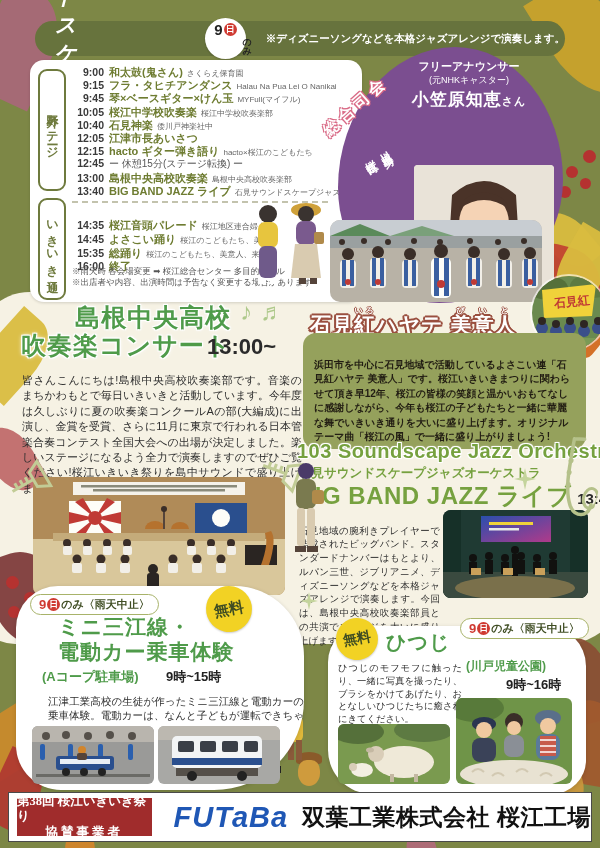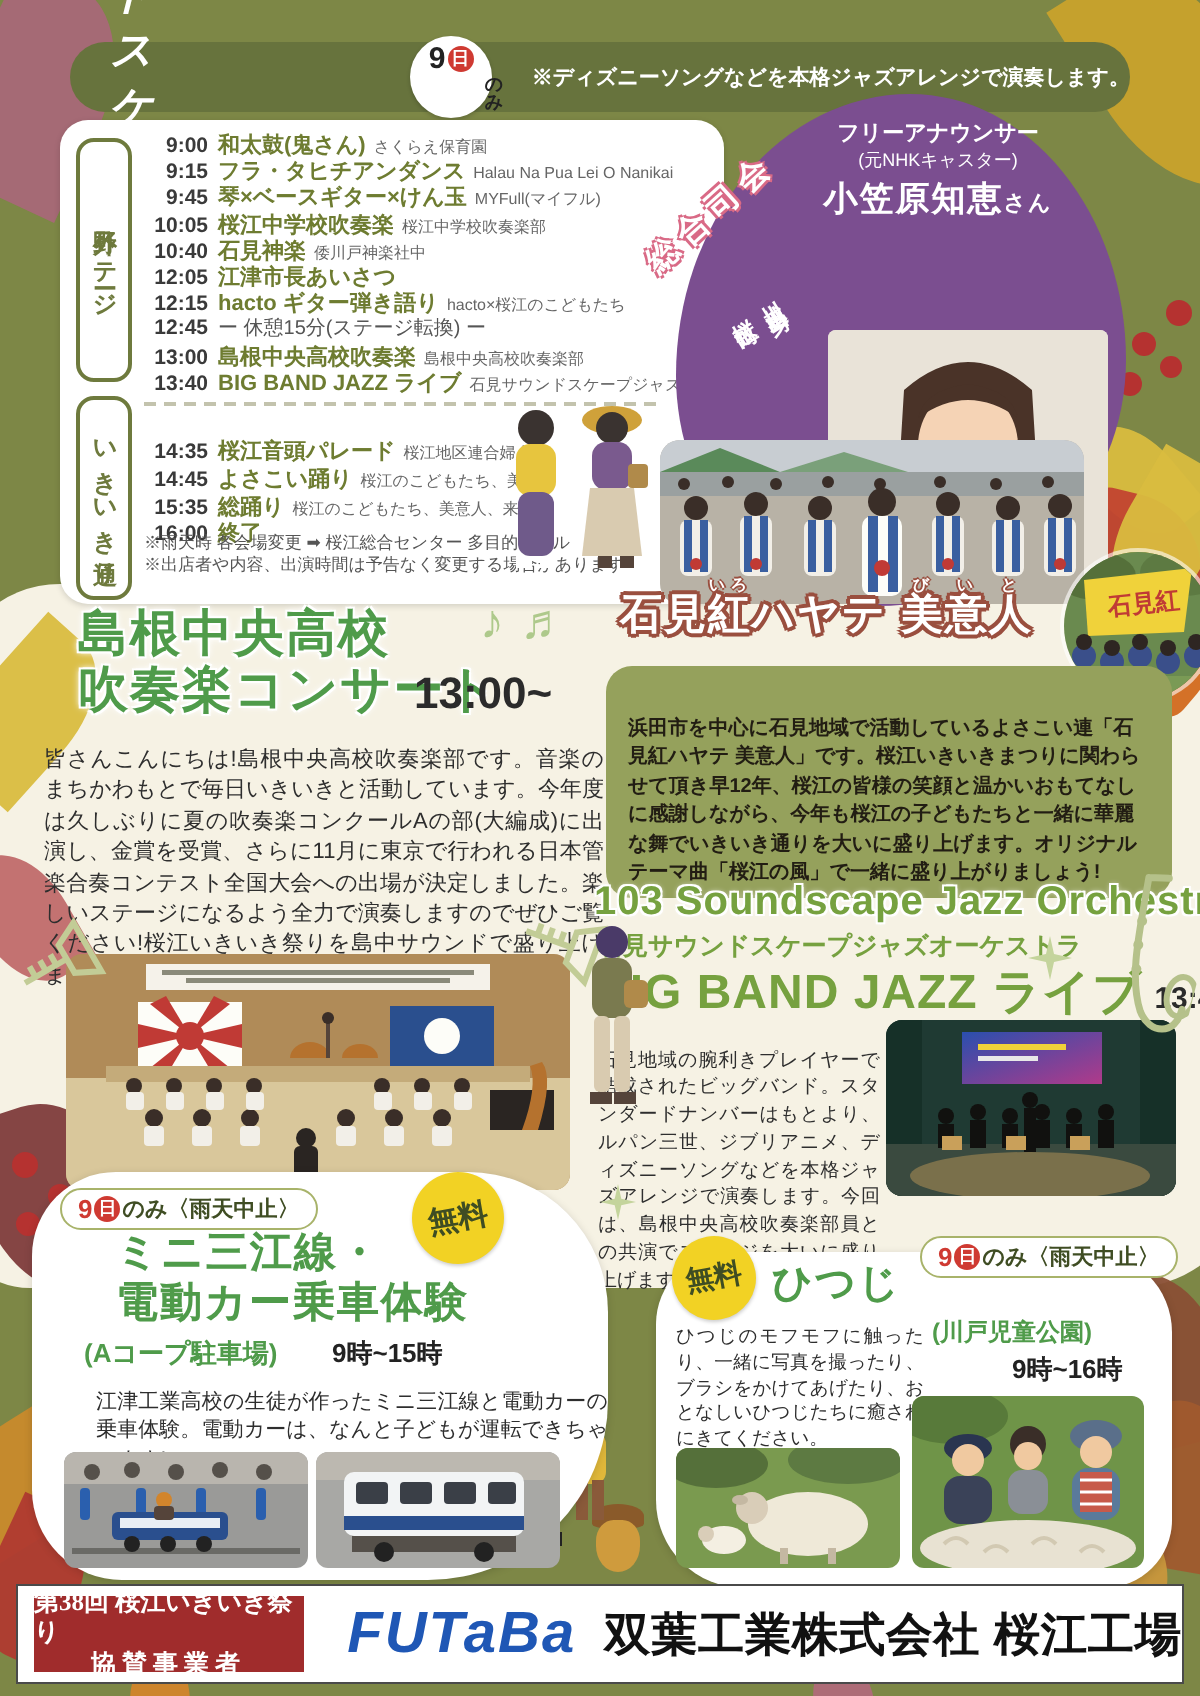--- a/index.html
+++ b/index.html
@@ -63,35 +63,35 @@
   .mc-name .suffix{font-size:11px;font-weight:bold;}
   .mc-origin{position:absolute;left:18px;top:102px;transform:rotate(-32deg);display:flex;gap:2px;}
   .mc-origin span{writing-mode:vertical-rl;color:#fff;font-size:11px;font-weight:bold;letter-spacing:2px;}
   .mc-photo{position:absolute;left:76px;top:118px;width:140px;height:134px;border-radius:4px;
     overflow:hidden;background:#ece7df;}
 
   
   .parade-photo{position:absolute;left:330px;top:220px;width:212px;height:82px;border-radius:10px;overflow:hidden;}
   .flag-photo{position:absolute;left:532px;top:276px;width:74px;height:74px;border-radius:50%;overflow:hidden;
     box-shadow:0 0 0 2px rgba(255,255,255,.6);}
-  .hayate-title{position:absolute;left:310px;top:288px;font-size:21px;font-weight:900;letter-spacing:1px;
+  .hayate-title{position:absolute;left:310px;top:306px;font-size:21px;font-weight:900;letter-spacing:1px;
     color:#fff;white-space:nowrap;
     text-shadow:2px 0 0 #9a4f3f,-2px 0 0 #9a4f3f,0 2px 0 #9a4f3f,0 -2px 0 #9a4f3f,
       1.5px 1.5px 0 #9a4f3f,-1.5px 1.5px 0 #9a4f3f,1.5px -1.5px 0 #9a4f3f,-1.5px -1.5px 0 #9a4f3f;}
   .hayate-title ruby rt{font-size:8px;font-weight:bold;letter-spacing:2px;
     text-shadow:1px 0 0 #9a4f3f,-1px 0 0 #9a4f3f,0 1px 0 #9a4f3f,0 -1px 0 #9a4f3f;}
   .hayate-title .gap{margin-right:7px;}
   .hayate-panel{position:absolute;left:303px;top:333px;width:283px;height:116px;background:#95a15c;
     border-radius:13px;padding:25px 11px;box-sizing:border-box;font-size:10px;line-height:1.44;
     color:#221d13;font-weight:bold;}
 
   
-  .concert-title{position:absolute;left:39px;top:303px;font-size:25px;font-weight:900;color:#4f9b4a;
+  .concert-title{position:absolute;left:21px;top:303px;font-size:25px;font-weight:900;color:#4f9b4a;
     line-height:1.12;letter-spacing:1px;
-    text-shadow:0 0 3px #fff,0 0 5px #fff,1px 1px 0 #fff,-1px -1px 0 #fff,1px -1px 0 #fff,-1px 1px 0 #fff;}
+    text-shadow:0 0 3px #fff,0 0 5px #fff,1px 1px 0 #fff,-1px -1px 0 #fff,1px -1px 0 #fff,-1px 1px 0 #fff;text-align:right;}
   .concert-time{position:absolute;left:207px;top:334px;font-size:22px;font-weight:900;color:#2b2b2b;}
   .music-notes{position:absolute;left:240px;top:298px;color:#aec98b;font-size:24px;font-weight:bold;
     letter-spacing:8px;}
   .concert-body{position:absolute;left:22px;top:362px;width:280px;font-size:11px;line-height:1.4;
     color:#2e2e2e;text-align:justify;}
   .concert-photo{position:absolute;left:33px;top:477px;width:252px;height:118px;border-radius:8px;overflow:hidden;}
 
   
   .jazz-title-en{position:absolute;left:297px;top:440px;font-size:20px;font-weight:900;color:#76a13f;
     white-space:nowrap;letter-spacing:.5px;

